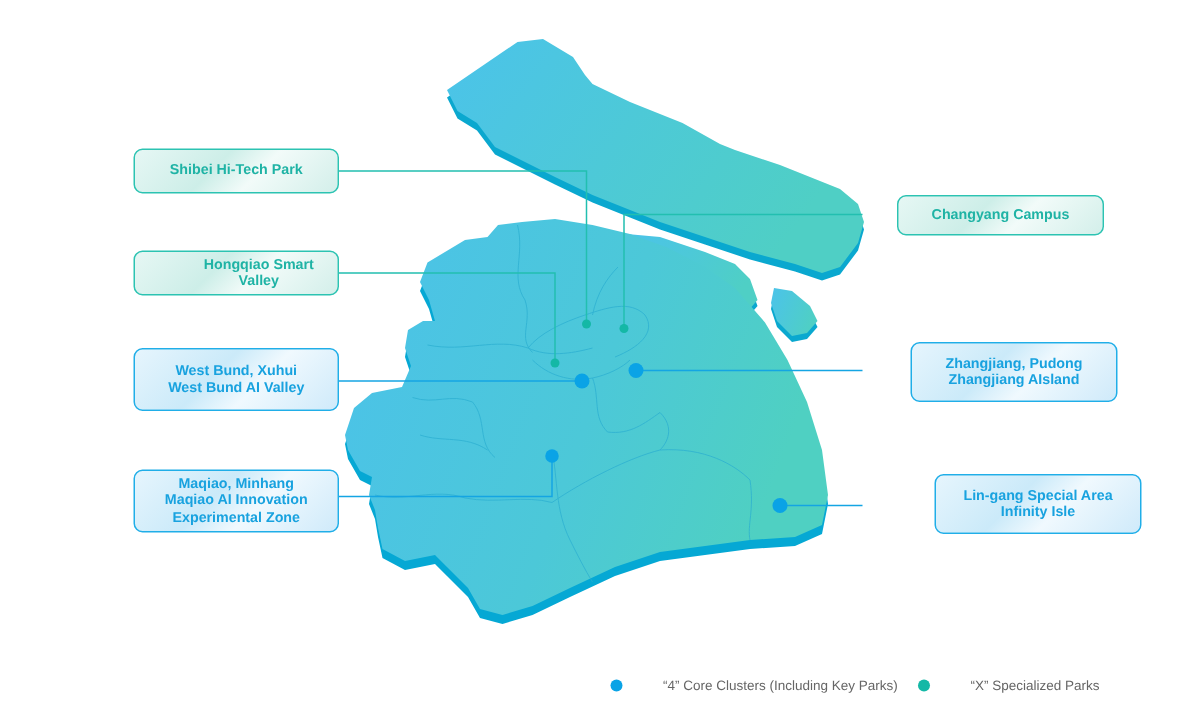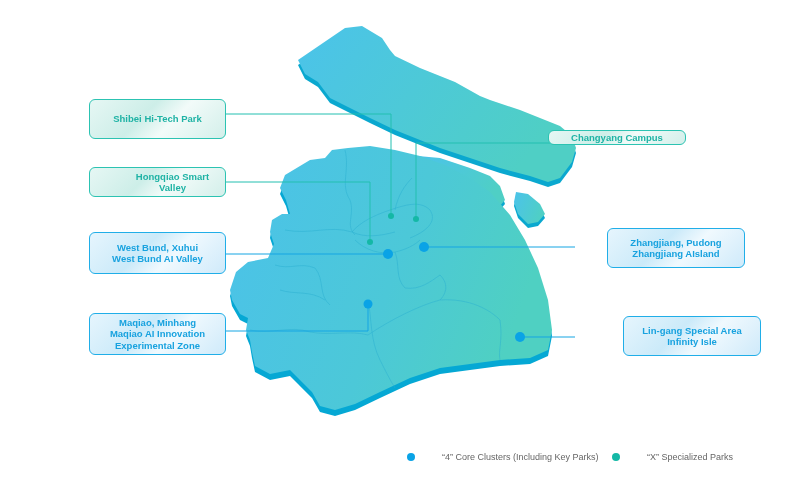--- a/index.html
+++ b/index.html
@@ -90,40 +90,40 @@
     <circle cx="391" cy="216" r="3" fill="#14b8a6"></circle>
     <circle cx="370" cy="242" r="3" fill="#14b8a6"></circle>
     <circle cx="416" cy="219" r="3" fill="#14b8a6"></circle>
     <circle cx="388" cy="254" r="5" fill="#0aa3e6"></circle>
     <circle cx="368" cy="304" r="4.5" fill="#0aa3e6"></circle>
     <circle cx="424" cy="247" r="5" fill="#0aa3e6"></circle>
     <circle cx="520" cy="337" r="5" fill="#0aa3e6"></circle>
   </g>
 </svg>
 
-<div class="label-box teal" style="left:89px; top:99px; width:137px; height:40px;">
+<div class="label-box teal" style="left:89px; top:99px; width:137px; height:30px;">
   <span>Shibei Hi-Tech Park</span>
 </div>
 
 <div class="label-box teal" style="left:89px; top:167px; width:137px; height:30px;padding-left:36px;">
   <span>Hongqiao Smart Valley</span>
 </div>
 
 <div class="label-box blue" style="left:89px; top:232px; width:137px; height:42px; flex-direction:column;">
   <span>West Bund, Xuhui</span>
   <span>West Bund AI Valley</span>
 </div>
 
 <div class="label-box blue" style="left:89px; top:313px; width:137px; height:42px; flex-direction:column;">
   <span>Maqiao, Minhang</span>
   <span>Maqiao AI Innovation</span>
   <span>Experimental Zone</span>
 </div>
 
-<div class="label-box teal" style="left:548px; top:130px; width:138px; height:15px;">
+<div class="label-box teal" style="left:598px; top:130px; width:138px; height:27px;">
   <span>Changyang Campus</span>
 </div>
 
 <div class="label-box blue" style="left:607px; top:228px; width:138px; height:40px; flex-direction:column;">
   <span>Zhangjiang, Pudong</span>
   <span>Zhangjiang AIsland</span>
 </div>
 
 <div class="label-box blue" style="left:575px; top:316px; width:138px; height:40px; flex-direction:column;margin-left:48px;">
   <span>Lin-gang Special Area</span>

